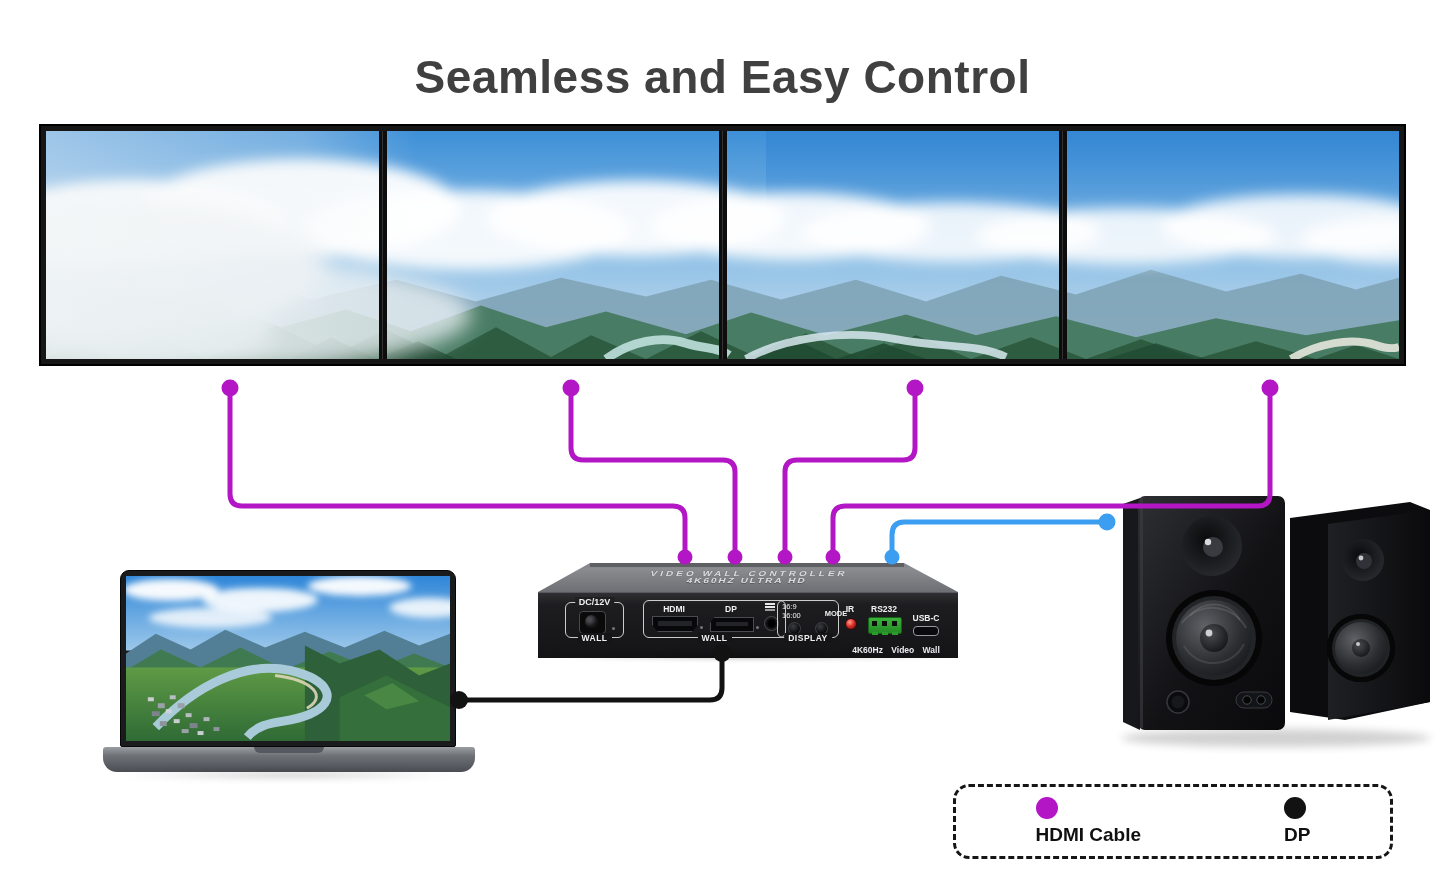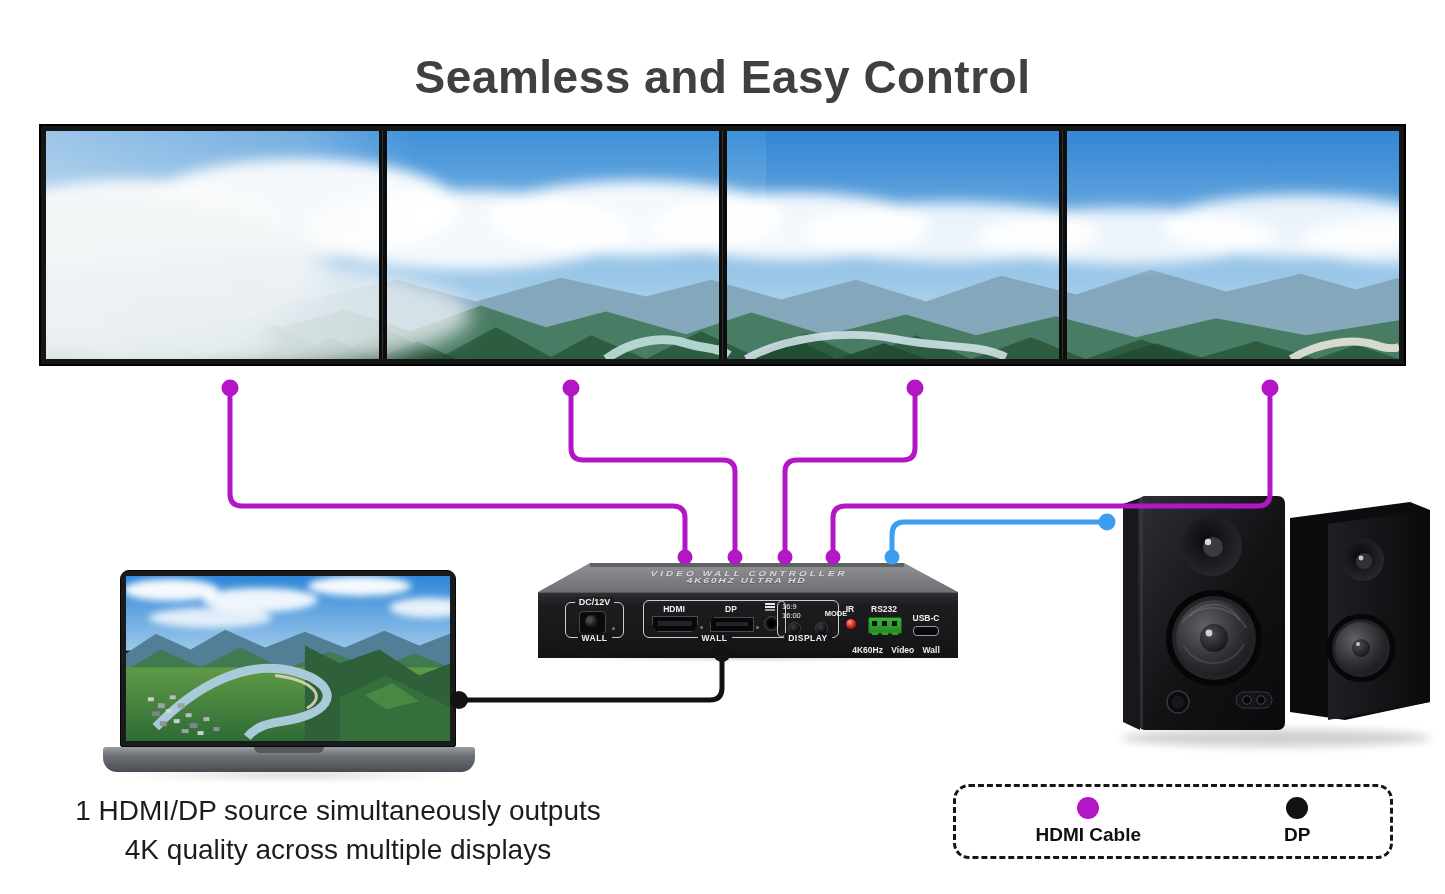--- a/index.html
+++ b/index.html
@@ -80,21 +80,21 @@
         background:radial-gradient(ellipse at center,rgba(0,0,0,.22),transparent 70%);filter:blur(3px);}
   
   .speakers{position:absolute;left:1098px;top:488px;width:347px;height:266px;z-index:15;}
   
   .caption{position:absolute;left:18px;top:791px;width:640px;text-align:center;
         font-size:28px;line-height:39px;color:#1c1c1c;}
   
   .legend{position:absolute;left:953px;top:784px;width:440px;height:75px;border:3px dashed #161616;
         border-radius:16px;box-sizing:border-box;display:flex;justify-content:space-around;
         align-items:center;padding:0 8px;}
-  .legend-item{display:flex;flex-direction:column;align-items:center;gap:5px;}
+  .legend-item{display:flex;flex-direction:column;gap:5px;}
   .legend-dot{width:22px;height:22px;border-radius:50%;}
   .legend-label{font-size:19px;font-weight:600;color:#101010;white-space:nowrap;}
 </style>
 </head>
 <body>
 
 <div id="stage">
 
   <div class="title">Seamless and Easy Control</div>
 
@@ -362,24 +362,20 @@
     <circle cx="685" cy="557" r="7.5" fill="#b316c4"></circle>
     <circle cx="735" cy="557" r="7.5" fill="#b316c4"></circle>
     <circle cx="785" cy="557" r="7.5" fill="#b316c4"></circle>
     <circle cx="833" cy="557" r="7.5" fill="#b316c4"></circle>
     <circle cx="892" cy="557" r="7.5" fill="#3b9ef0"></circle>
     <circle cx="1107" cy="522" r="8.5" fill="#3b9ef0"></circle>
     <circle cx="459" cy="700" r="9" fill="#121212"></circle>
     <circle cx="722" cy="653" r="9" fill="#121212"></circle>
   </svg>
 
-  <div class="caption">
-    <div>1 HDMI/DP source simultaneously outputs</div>
-    <div>4K quality across multiple displays</div>
-  </div>
 
   <div class="legend">
     <div class="legend-item">
       <span class="legend-dot" style="background: rgb(179, 22, 196);"></span>
       <span class="legend-label">HDMI Cable</span>
     </div>
     <div class="legend-item">
       <span class="legend-dot" style="background: rgb(18, 18, 18);"></span>
       <span class="legend-label">DP</span>
     </div>

